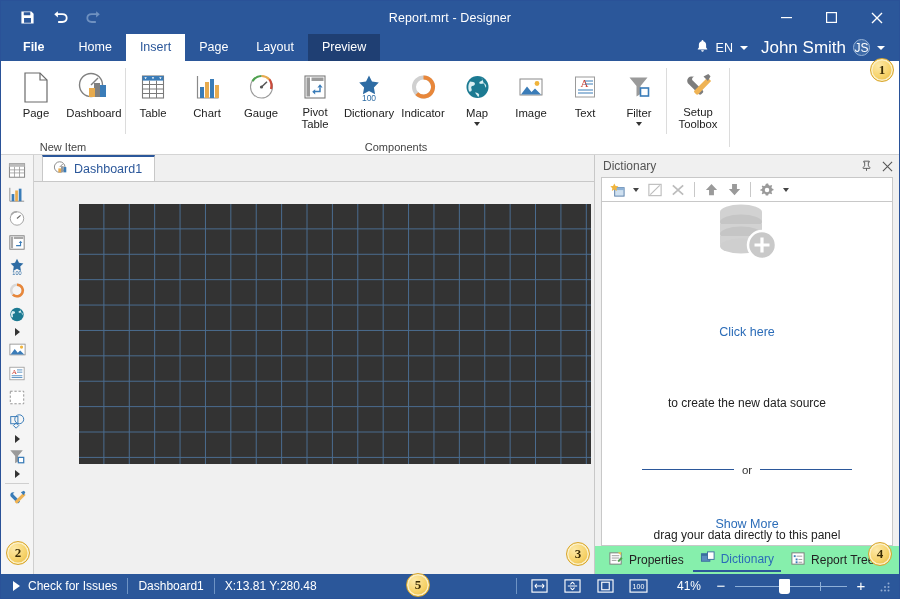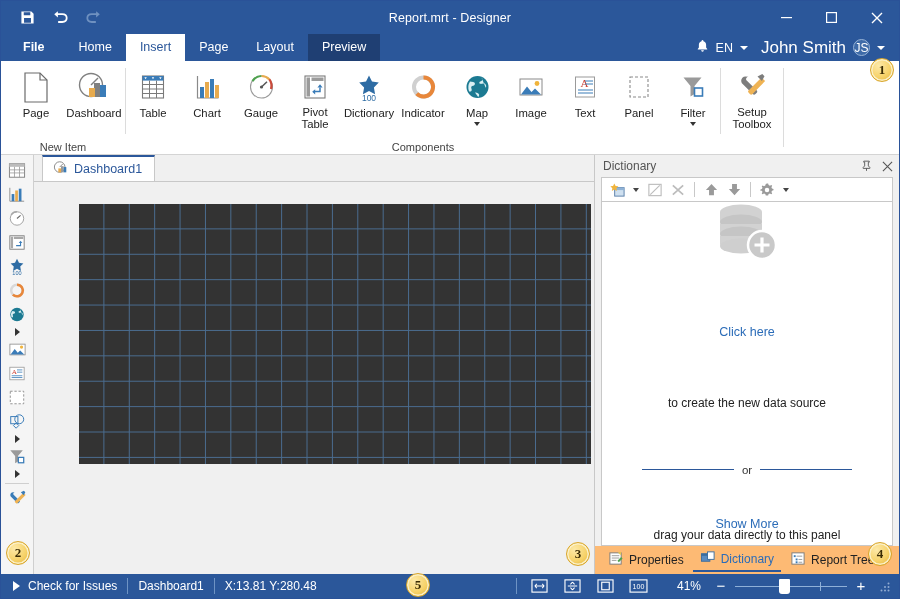--- a/index.html
+++ b/index.html
@@ -148,21 +148,21 @@
   .dshint { color: #222; font-size: 12px; margin-bottom: 3px; }
   .orline { display: flex; align-items: center; gap: 8px; width: 210px; margin: 2px 0 3px 0; }
   .orline .ln { flex: 1; height: 1px; background: #2b579a; }
   .orline .or { font-size: 11.5px; color: #333; }
   .showmore {
     position: absolute; bottom: 14px; left: 0; right: 0; text-align: center;
     color: #2b6cb8; font-size: 12.5px; cursor: pointer;
   }
   .panel-tabs {
     height: 28px; display: flex; align-items: center; gap: 2px; padding: 0 6px; flex: 0 0 auto;
-    background: #fdba74;
+    background: #86efac;
   }
   .ptab {
     display: flex; align-items: center; gap: 5px; padding: 3px 7px; font-size: 12px;
     color: #222; cursor: pointer; height: 24px;
   }
   .ptab.active { color: #2b6cb8; border-bottom: 2px solid #2b579a; }
 
   
   .statusbar {
     height: 24px; background: #2b579a; color: #fff; display: flex; align-items: center;
@@ -389,28 +389,20 @@
         </div>
         <div class="ritem">
           <span class="ricon">
             <svg width="28" height="30" viewBox="0 0 28 30">
                 <rect x="4.5" y="5" width="19" height="20" fill="#fff" stroke="#9a9a9a" stroke-width="1"></rect>
                 <text x="9.5" y="15" font-size="11" fill="#cc3b2e" font-family="Liberation Serif, serif">A</text>
                 <path d="M14 9h8M14 12h8M7 18h15M7 21h15" stroke="#3a7cb8" stroke-width="1.1"></path>
               </svg>
           </span>
           <span class="rlabel">Text</span>
-        </div>
-        <div class="ritem">
-          <span class="ricon">
-            <svg width="28" height="30" viewBox="0 0 28 30">
-                <rect x="5" y="5" width="18" height="20" fill="#fff" stroke="#8a8a8a" stroke-width="1.1" stroke-dasharray="3 2"></rect>
-              </svg>
-          </span>
-          <span class="rlabel">Panel</span>
         </div>
         <div class="ritem">
           <span class="ricon">
             <svg width="28" height="30" viewBox="0 0 28 30">
                 <path d="M4.5 5.5h18l-7 8.5v8l-4 2.5V14z" fill="#9a9a9a"></path>
                 <rect x="15.5" y="16" width="8" height="8" fill="#fff" stroke="#3a7cb8" stroke-width="1.6"></rect>
               </svg>
           </span>
           <span class="rlabel">Filter</span>
           <span class="rcaret"></span>

